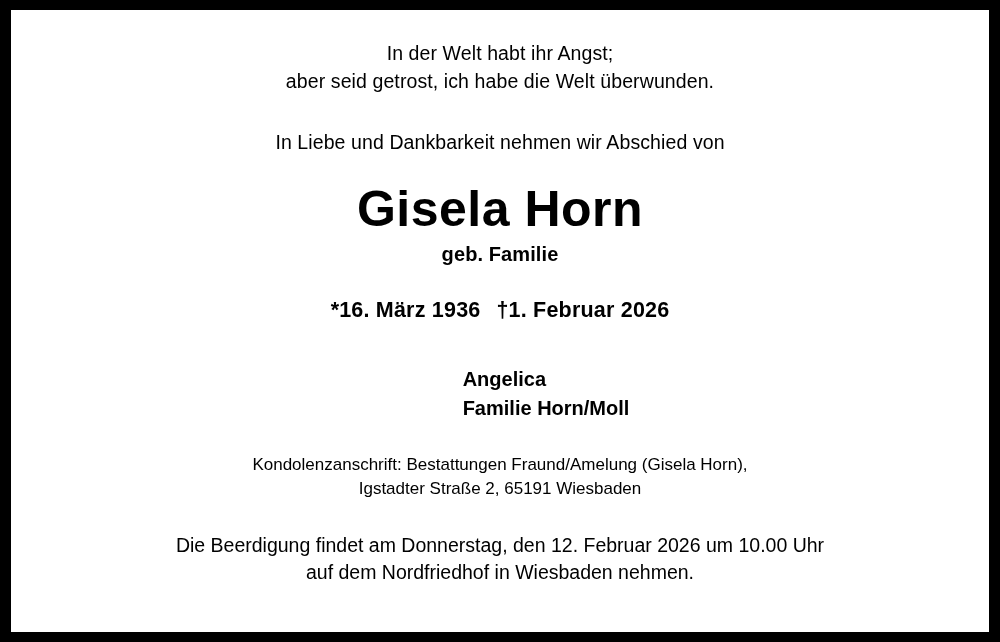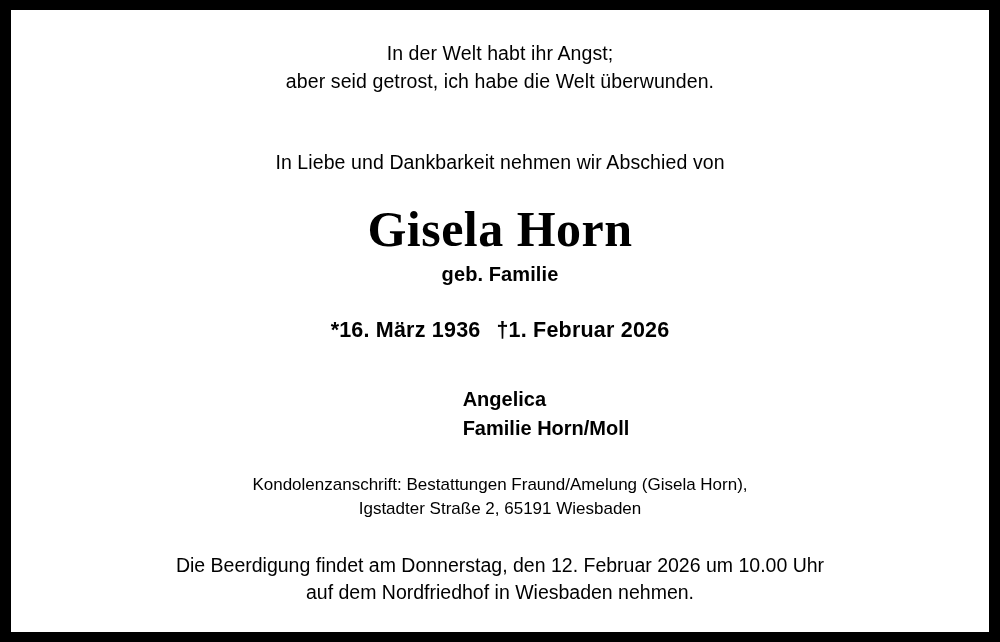--- a/index.html
+++ b/index.html
@@ -34,32 +34,32 @@
   }
   .verse {
     text-align: center;
     font-size: 19.5px;
     line-height: 1.42;
     letter-spacing: 0.1px;
   }
   .verse div { white-space: nowrap; }
 
   .intro {
-    margin-top: 56px;
+    margin-top: 36px;
     text-align: center;
     font-size: 19.5px;
     letter-spacing: 0.1px;
   }
 
   .name-block {
     margin-top: 28px;
     text-align: center;
   }
   .deceased-name {
-    font-family: Liberation Serif, serif;
+    font-family: Liberation Sans, sans-serif;
     font-size: 50px;
     font-weight: 700;
     letter-spacing: 0.5px;
     line-height: 1.08;
   }
   .maiden-name {
     margin-top: 7px;
     font-size: 20px;
     font-weight: 700;
     letter-spacing: 0.1px;

